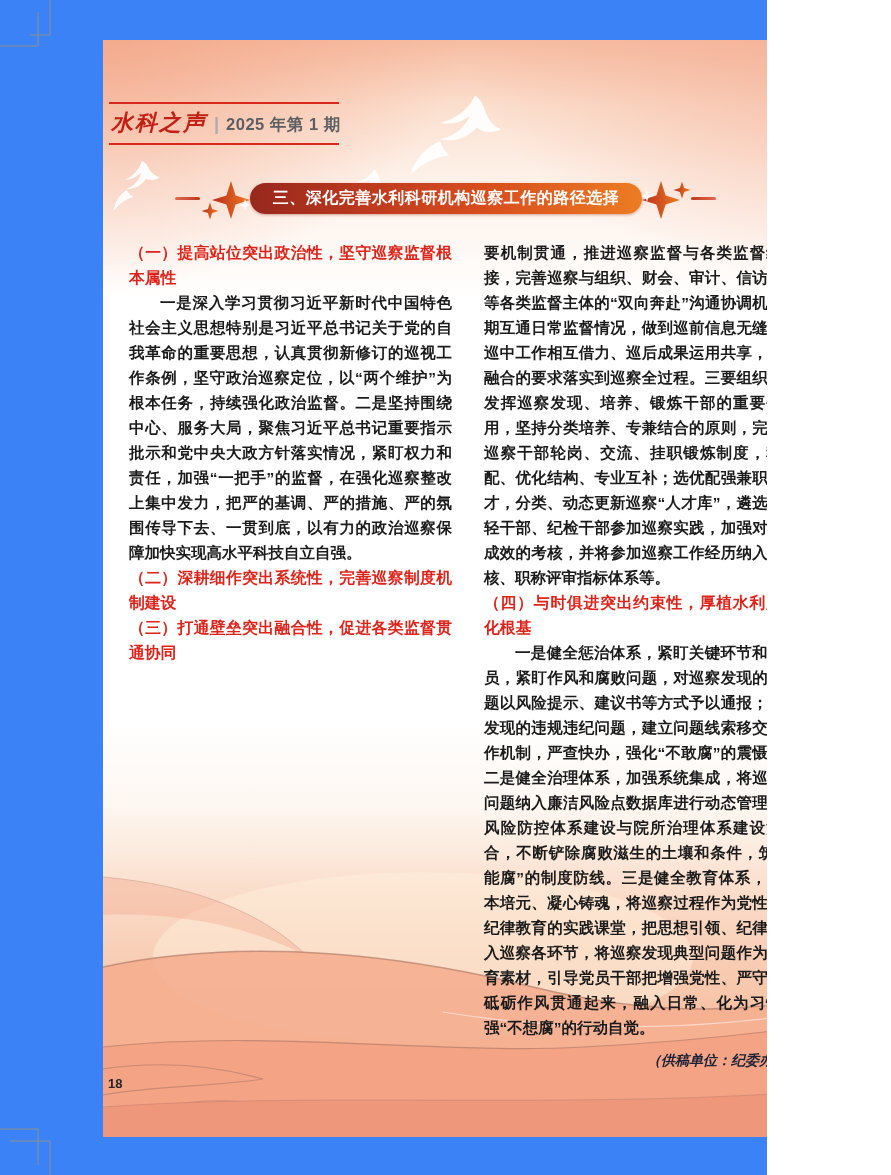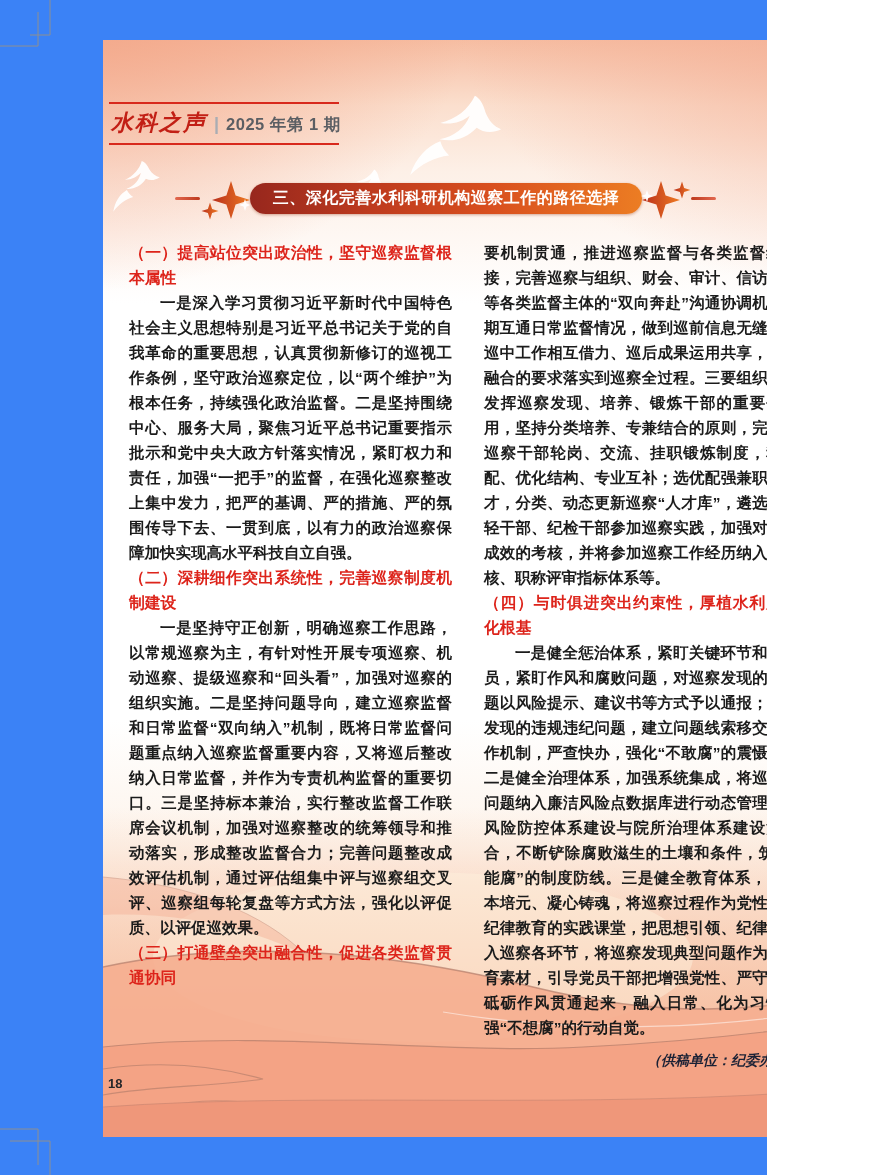--- a/index.html
+++ b/index.html
@@ -152,21 +152,20 @@
       <polygon fill="url(#sgrad)" points="41,3.5 43.1,9.9 49.5,12 43.1,14.1 41,20.5 38.9,14.1 32.5,12 38.9,9.9"></polygon>
       <polygon fill="#ffffff" opacity="0.95" points="6,12 7.5,16.5 12,18 7.5,19.5 6,24 4.5,19.5 0,18 4.5,16.5"></polygon>
     </svg>
     <span class="dash dash-right"></span>
 
     <div class="content">
       <div class="col col-left">
         <h3 class="sec-heading">（一）提高站位突出政治性，坚守巡察监督根本属性</h3>
         <p>一是深入学习贯彻习近平新时代中国特色社会主义思想特别是习近平总书记关于党的自我革命的重要思想，认真贯彻新修订的巡视工作条例，坚守政治巡察定位，以“两个维护”为根本任务，持续强化政治监督。二是坚持围绕中心、服务大局，聚焦习近平总书记重要指示批示和党中央大政方针落实情况，紧盯权力和责任，加强“一把手”的监督，在强化巡察整改上集中发力，把严的基调、严的措施、严的氛围传导下去、一贯到底，以有力的政治巡察保障加快实现高水平科技自立自强。</p>
         <h3 class="sec-heading">（二）深耕细作突出系统性，完善巡察制度机制建设</h3>
-        <p>一是坚持守正创新，明确巡察工作思路，以常规巡察为主，有针对性开展专项巡察、机动巡察、提级巡察和“回头看”，加强对巡察的组织实施。二是坚持问题导向，建立巡察监督和日常监督“双向纳入”机制，既将日常监督问题重点纳入巡察监督重要内容，又将巡后整改纳入日常监督，并作为专责机构监督的重要切口。三是坚持标本兼治，实行整改监督工作联席会议机制，加强对巡察整改的统筹领导和推动落实，形成整改监督合力；完善问题整改成效评估机制，通过评估组集中评与巡察组交叉评、巡察组每轮复盘等方式方法，强化以评促质、以评促巡效果。</p>
         <h3 class="sec-heading">（三）打通壁垒突出融合性，促进各类监督贯通协同</h3>
       </div>
       <div class="col col-right">
         <p class="cont">要机制贯通，推进巡察监督与各类监督统筹衔接，完善巡察与组织、财会、审计、信访、宣传等各类监督主体的“双向奔赴”沟通协调机制，定期互通日常监督情况，做到巡前信息无缝对接、巡中工作相互借力、巡后成果运用共享，把贯通融合的要求落实到巡察全过程。三要组织贯通，发挥巡察发现、培养、锻炼干部的重要平台作用，坚持分类培养、专兼结合的原则，完善专职巡察干部轮岗、交流、挂职锻炼制度，科学调配、优化结构、专业互补；选优配强兼职巡察人才，分类、动态更新巡察“人才库”，遴选优秀年轻干部、纪检干部参加巡察实践，加强对其工作成效的考核，并将参加巡察工作经历纳入年底考核、职称评审指标体系等。</p>
         <h3 class="sec-heading">（四）与时俱进突出约束性，厚植水利廉洁文化根基</h3>
         <p>一是健全惩治体系，紧盯关键环节和重点人员，紧盯作风和腐败问题，对巡察发现的共性问题以风险提示、建议书等方式予以通报；对巡察发现的违规违纪问题，建立问题线索移交处置工作机制，严查快办，强化“不敢腐”的震慑效应。二是健全治理体系，加强系统集成，将巡察发现问题纳入廉洁风险点数据库进行动态管理，推动风险防控体系建设与院所治理体系建设深度融合，不断铲除腐败滋生的土壤和条件，筑牢“不能腐”的制度防线。三是健全教育体系，注重固本培元、凝心铸魂，将巡察过程作为党性教育、纪律教育的实践课堂，把思想引领、纪律教育融入巡察各环节，将巡察发现典型问题作为警示教育素材，引导党员干部把增强党性、严守纪律、砥砺作风贯通起来，融入日常、化为习惯，增强“不想腐”的行动自觉。</p>
         <div class="credits">
           <div>（供稿单位：纪委办公室）</div>
         </div>
       </div>

